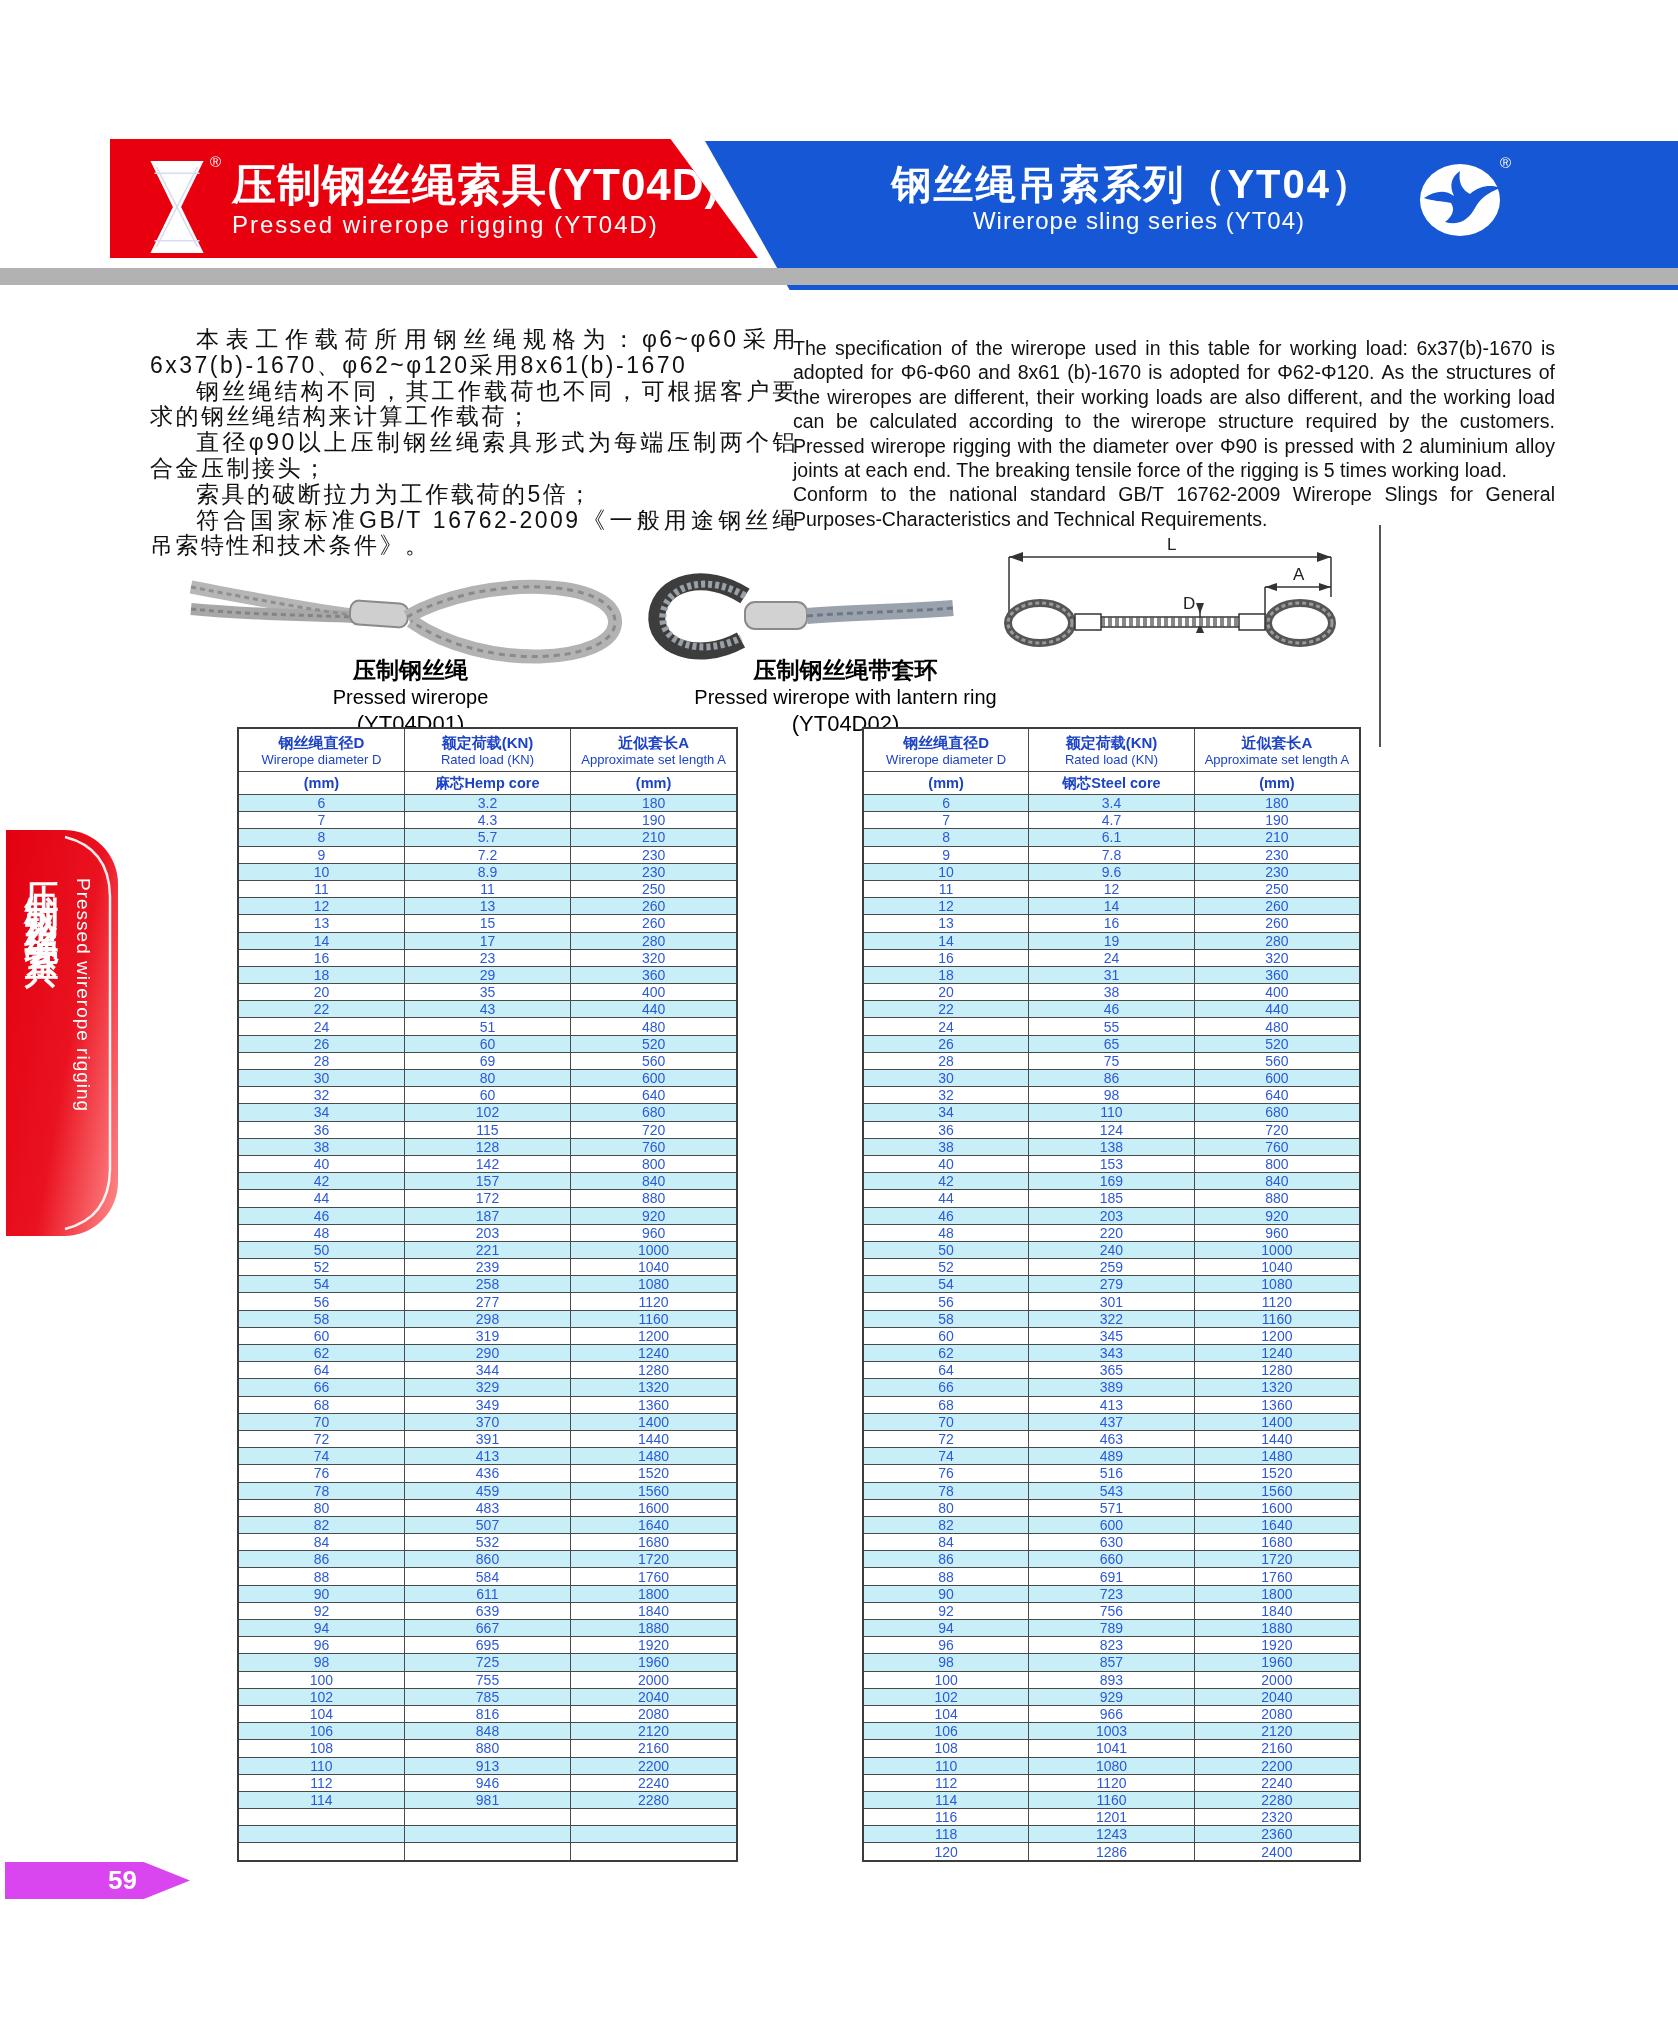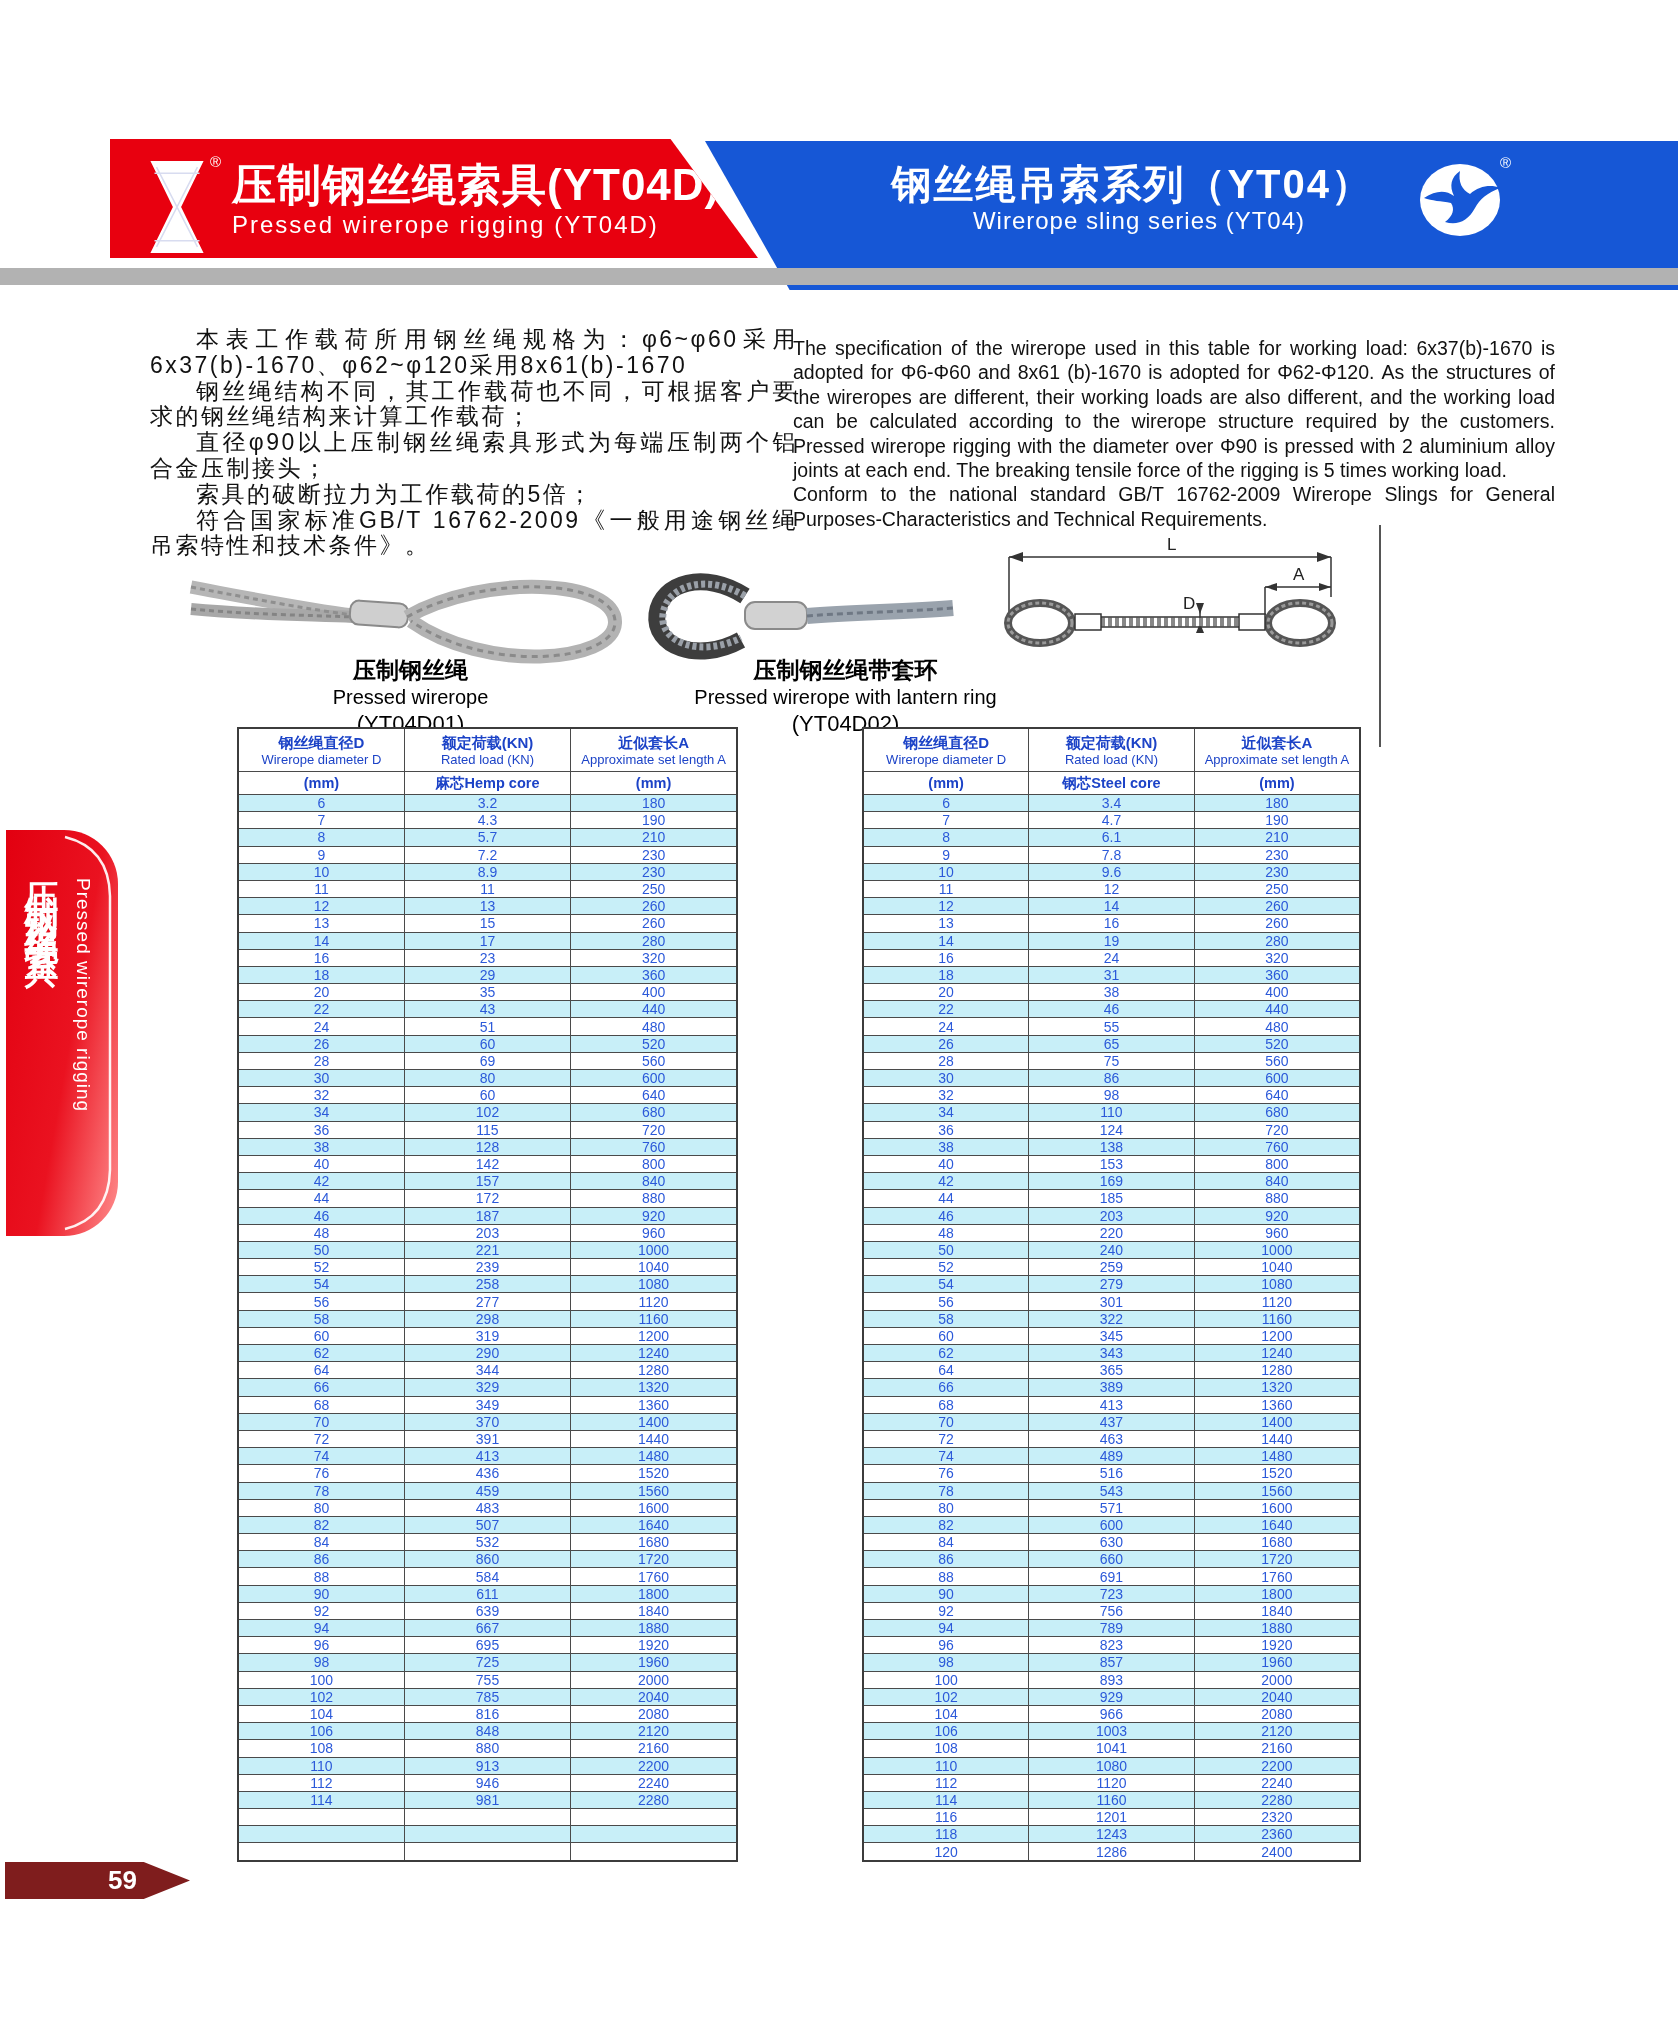--- a/index.html
+++ b/index.html
@@ -60,21 +60,21 @@
   .side-tab{position:absolute;left:6px;top:830px;width:112px;height:406px;
             background:linear-gradient(100deg,#e20010 0%,#ea1220 55%,#ff8d8d 100%);
             border-radius:0 54px 54px 0;}
   .side-zh{position:absolute;left:14px;top:26px;writing-mode:vertical-rl;text-orientation:upright;
            color:#fff;font-size:34px;font-weight:bold;letter-spacing:12px;line-height:44px;}
   .side-en{position:absolute;left:66px;top:48px;writing-mode:vertical-rl;
            color:#fff;font-size:19px;letter-spacing:1px;height:330px;}
   .tab-curve{position:absolute;right:4px;top:4px;}
 
   
-  .page-arrow{position:absolute;left:5px;top:1862px;width:185px;height:37px;background:#7f1d1d;
+  .page-arrow{position:absolute;left:5px;top:1862px;width:185px;height:37px;background:#d946ef;
               clip-path:polygon(0 0,75% 0,100% 50%,75% 100%,0 100%);
               color:#fff;font-size:26px;font-weight:bold;line-height:37px;padding-left:103px;box-sizing:border-box;}
 </style>
 </head>
 <body>
 
 <div class="page">
 
   <div class="red-banner">
     <svg class="logo-left" viewBox="0 0 60 90">

